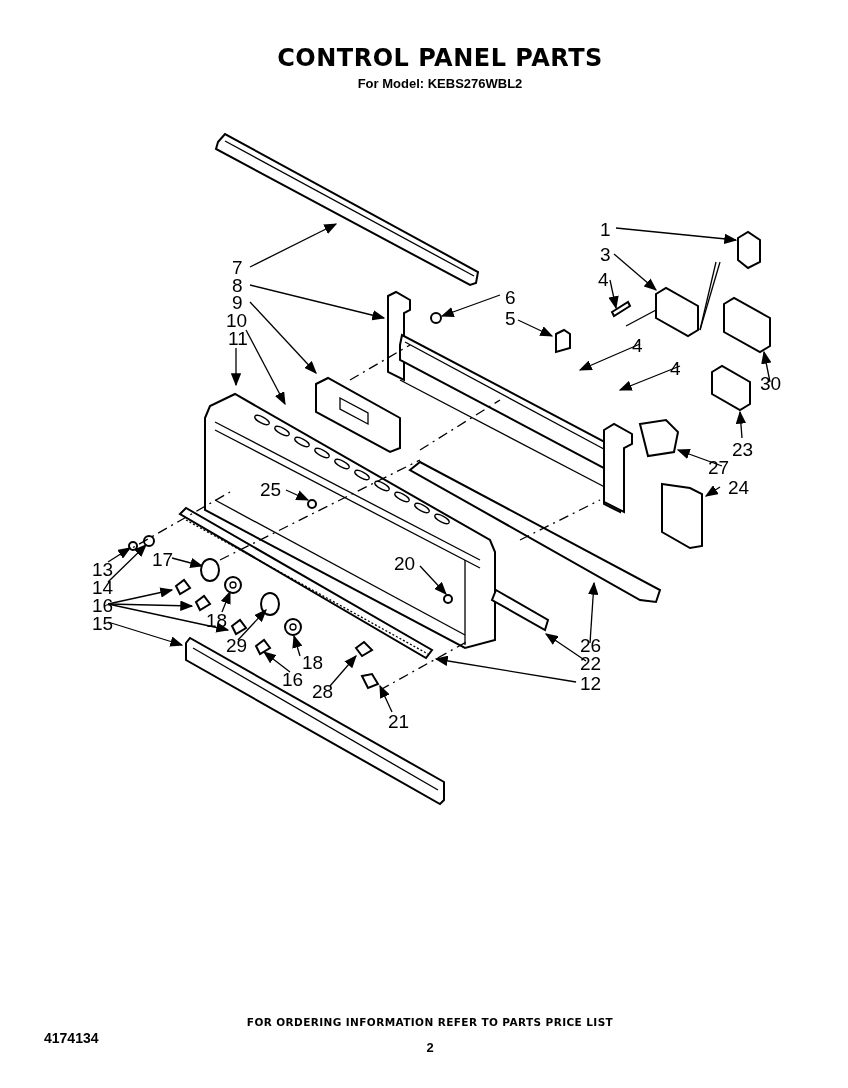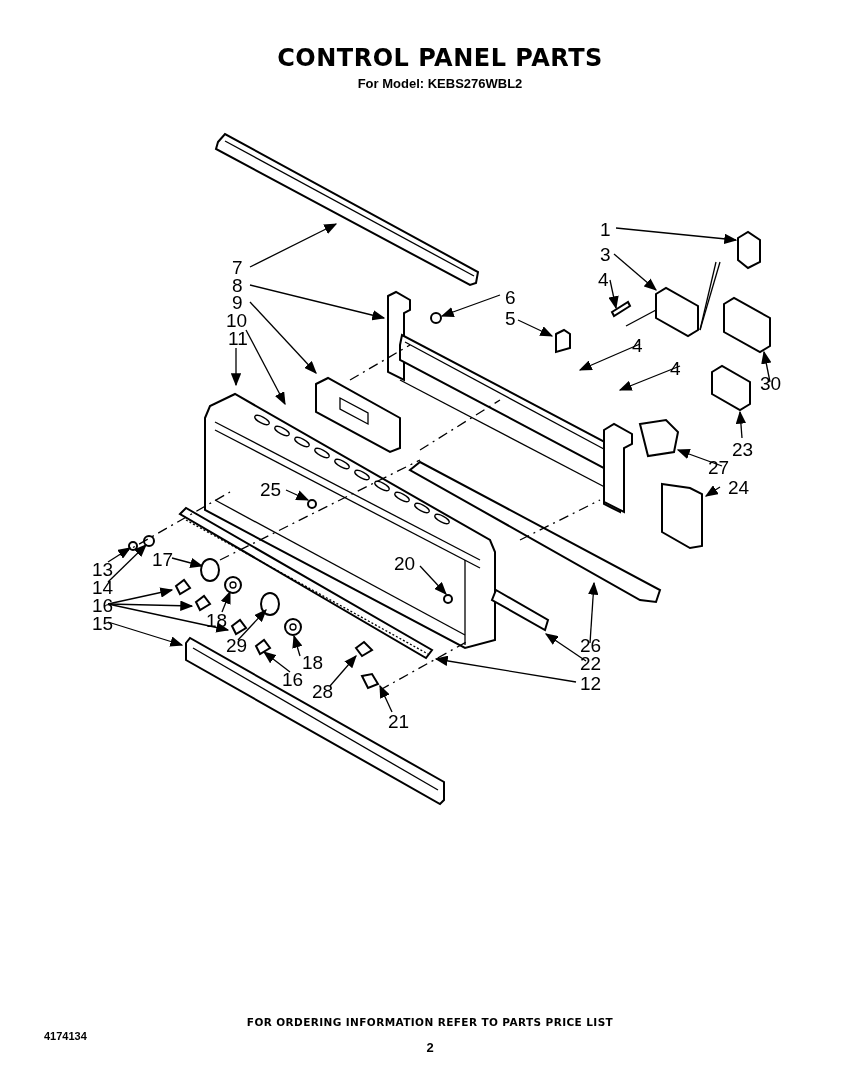--- a/index.html
+++ b/index.html
@@ -1,21 +1,21 @@
 <!DOCTYPE html>
 <html><head>
 <meta charset="utf-8">
 <style>
   html, body { margin: 0; padding: 0; background: #ffffff; }
   body { width: 848px; height: 1088px; position: relative; overflow: hidden; font-family: "Liberation Sans", sans-serif; color: #000; }
   .title { position: absolute; left: 0; width: 880px; top: 44px; text-align: center; font-family: "DejaVu Sans", sans-serif; font-weight: bold; font-size: 24px; letter-spacing: 0.5px; }
   .subtitle { position: absolute; left: 0; width: 880px; top: 76px; text-align: center; font-family: "Liberation Sans", sans-serif; font-weight: bold; font-size: 13px; }
   .footer-note { position: absolute; left: 0; width: 860px; top: 1016px; text-align: center; font-family: "DejaVu Sans", sans-serif; font-weight: bold; font-size: 10.5px; letter-spacing: 0.4px; }
   .page-num { position: absolute; left: 0; width: 860px; top: 1040px; text-align: center; font-weight: bold; font-size: 13px; }
-  .doc-num { position: absolute; left: 44px; top: 1030px; font-weight: bold; font-size: 11px; }
+  .doc-num { position: absolute; left: 44px; top: 1030px; font-weight: bold; font-size: 14px; }
   svg#diagram { position: absolute; left: 0; top: 0; }
   .lbl { font-family: "Liberation Sans", sans-serif; font-size: 19px; font-weight: normal; fill: #000; }
   .thin { stroke: #000; fill: none; stroke-width: 1.3; }
   .dash { stroke: #000; fill: none; stroke-width: 1.3; stroke-dasharray: 10 5 2 5; }
   .part { stroke: #000; fill: #fff; stroke-width: 2; }
 </style>
 </head>
 <body>
 
 <div class="title">CONTROL PANEL PARTS</div>

